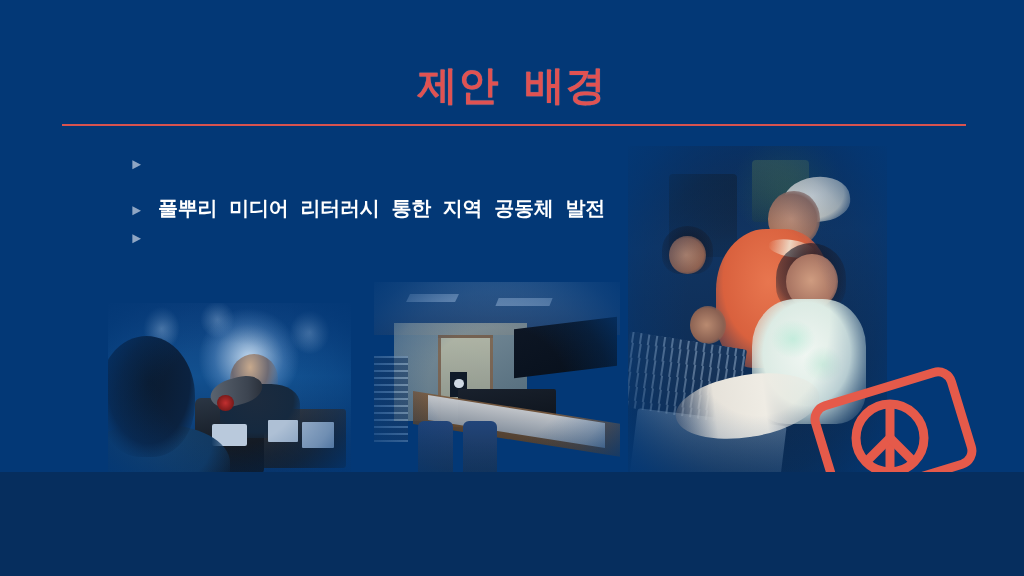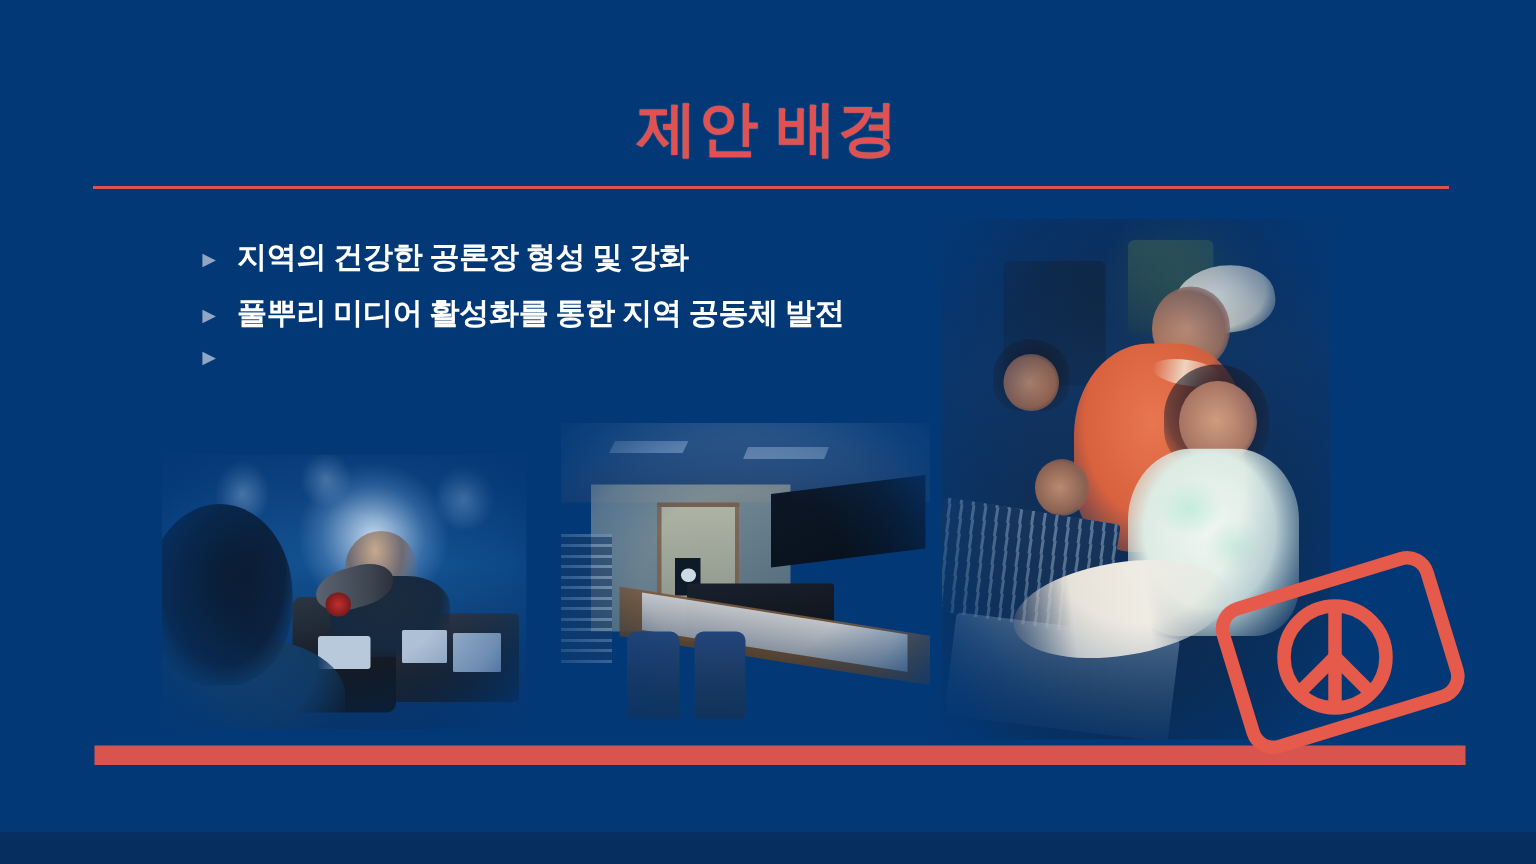--- a/index.html
+++ b/index.html
@@ -3,24 +3,24 @@
 <meta charset="utf-8">
 <style>
   html, body {
     margin: 0;
     padding: 0;
     background: #062e5e;
   }
   .slide {
     position: relative;
     width: 1024px;
-    height: 555px;
+    height: 472px;
     background: #033876;
     overflow: hidden;
-    font-family: Liberation Serif, serif;
+    font-family: Liberation Mono, monospace;
   }
 
   
   .title {
     position: absolute;
     left: 0;
     top: 58px;
     width: 1024px;
     text-align: center;
     font-size: 40px;
@@ -361,26 +361,25 @@
 <div class="slide">
 
   <div class="title">제안 배경</div>
 
   <div class="divider"></div>
 
   <div class="bullets">
 
     <div class="bullet-row">
       <span class="bullet-marker">►</span>
-      <span class="bullet-text">지역의 건강한 공론장 형성 및 강화</span>
     </div>
 
     <div class="bullet-row">
       <span class="bullet-marker">►</span>
-      <span class="bullet-text">풀뿌리 미디어 활성화를 통한 지역 공동체 발전</span>
+      <span class="bullet-text">풀뿌리 미디어 리터러시 통한 지역 공동체 발전</span>
     </div>
 
     <div class="bullet-row">
       <span class="bullet-marker">►</span>
     </div>
 
   </div>
 
   <div class="photo" id="photo-1">
     <div class="inner">

